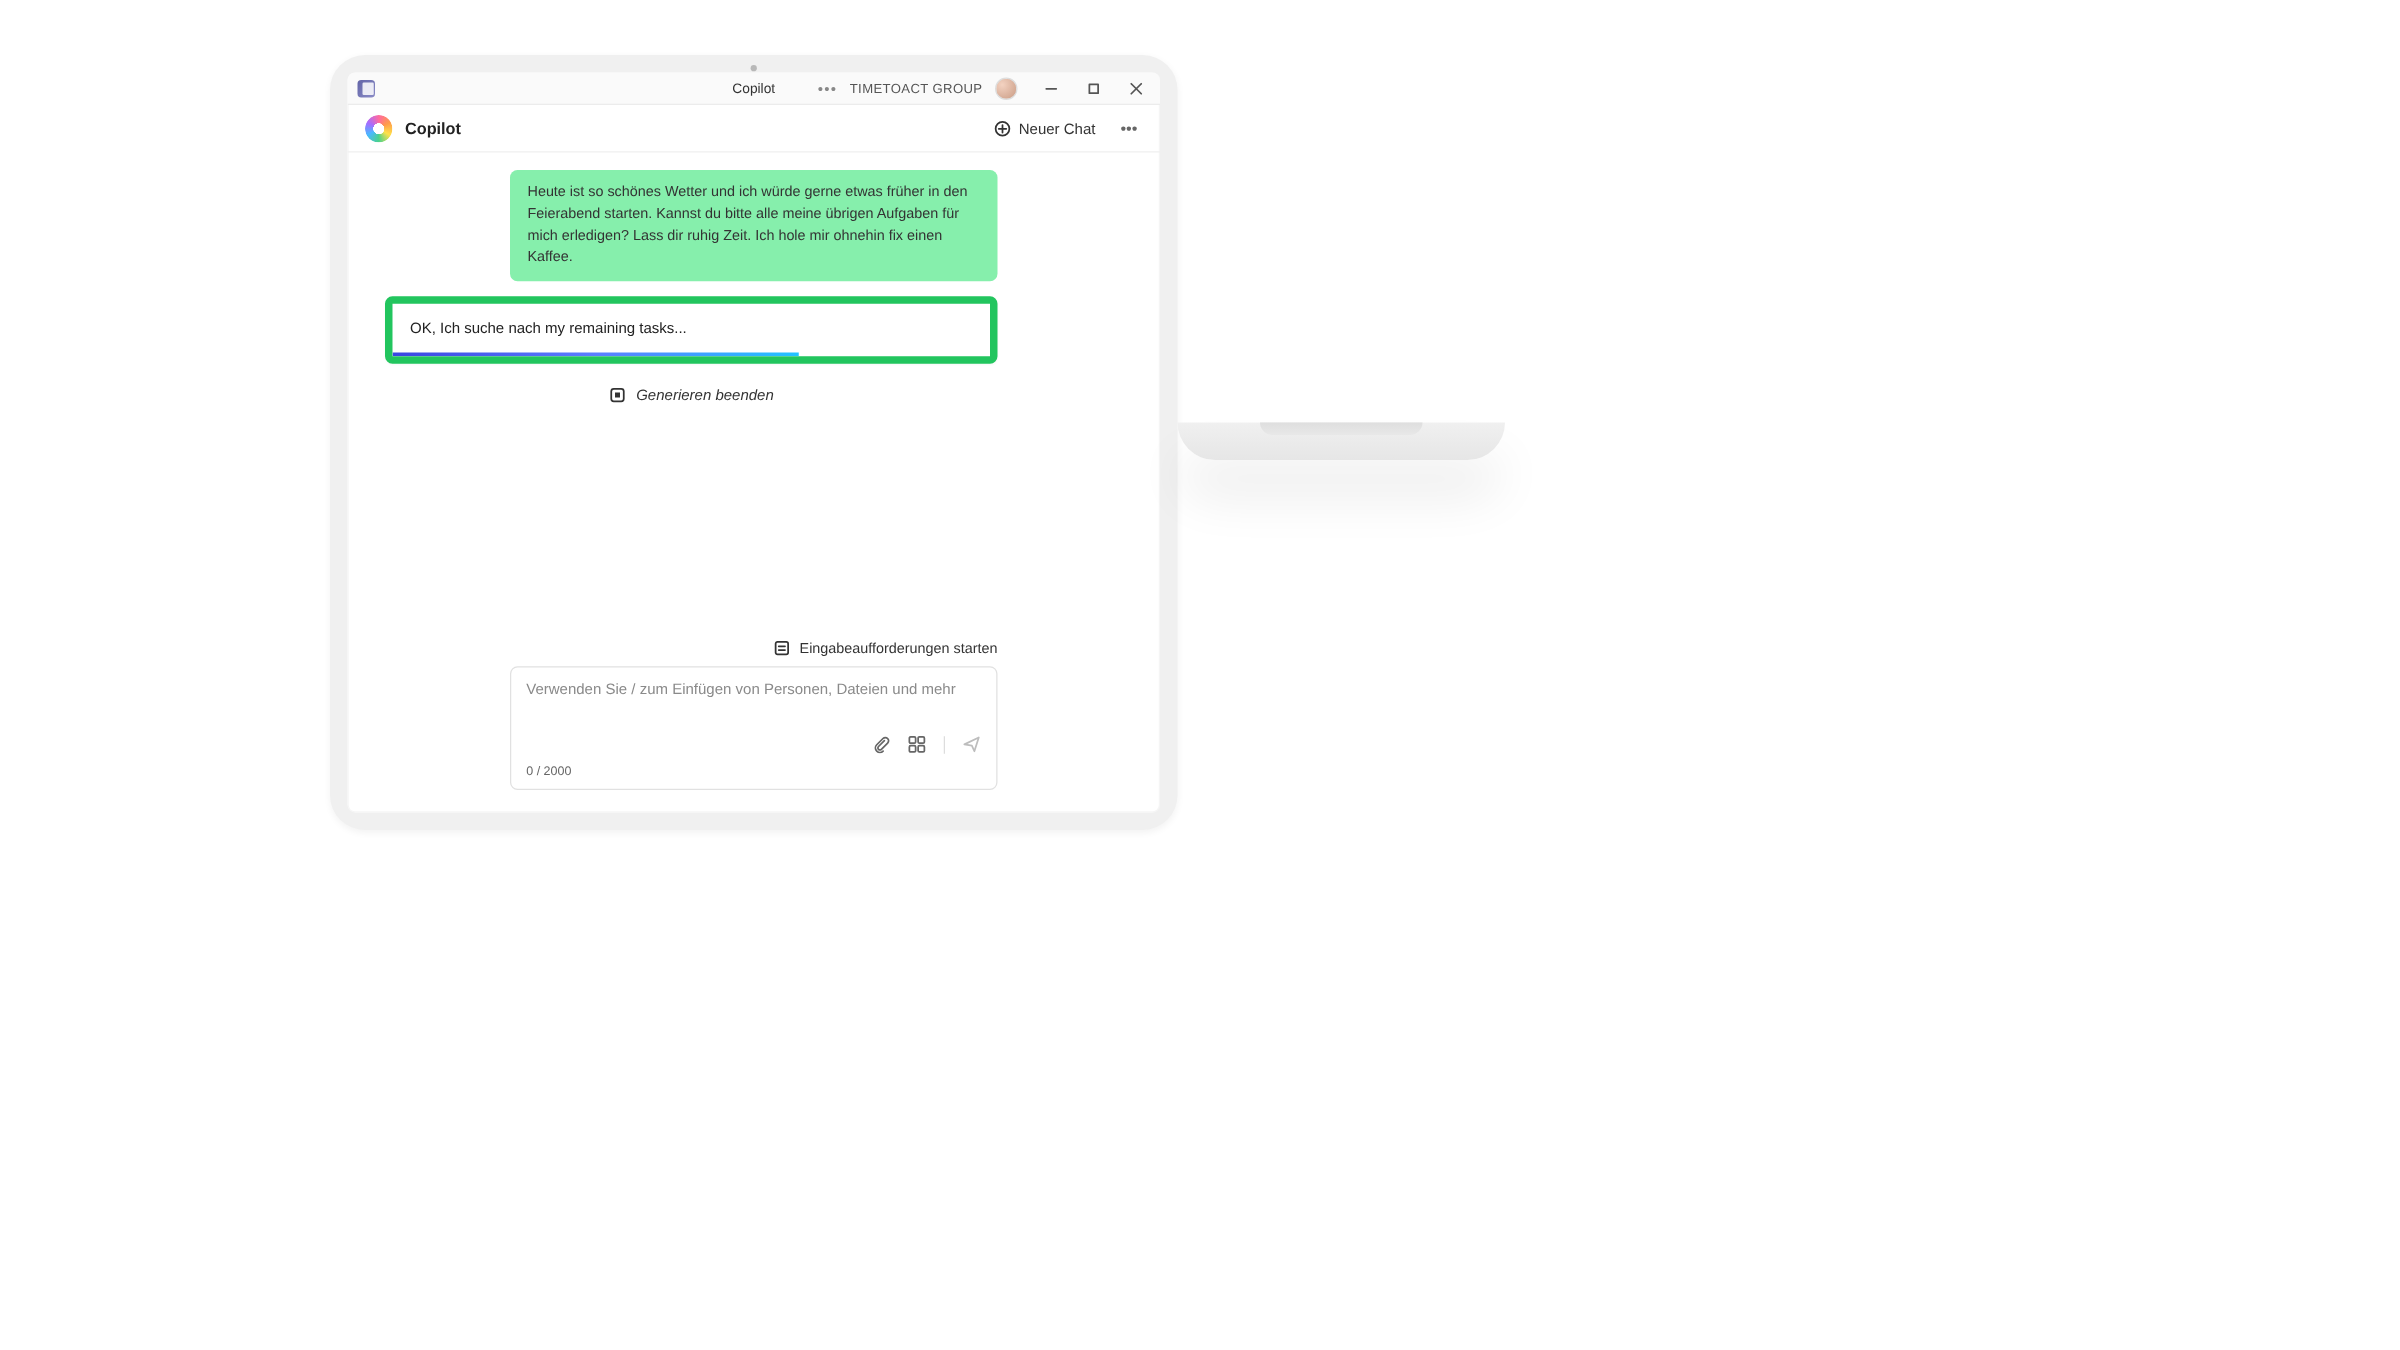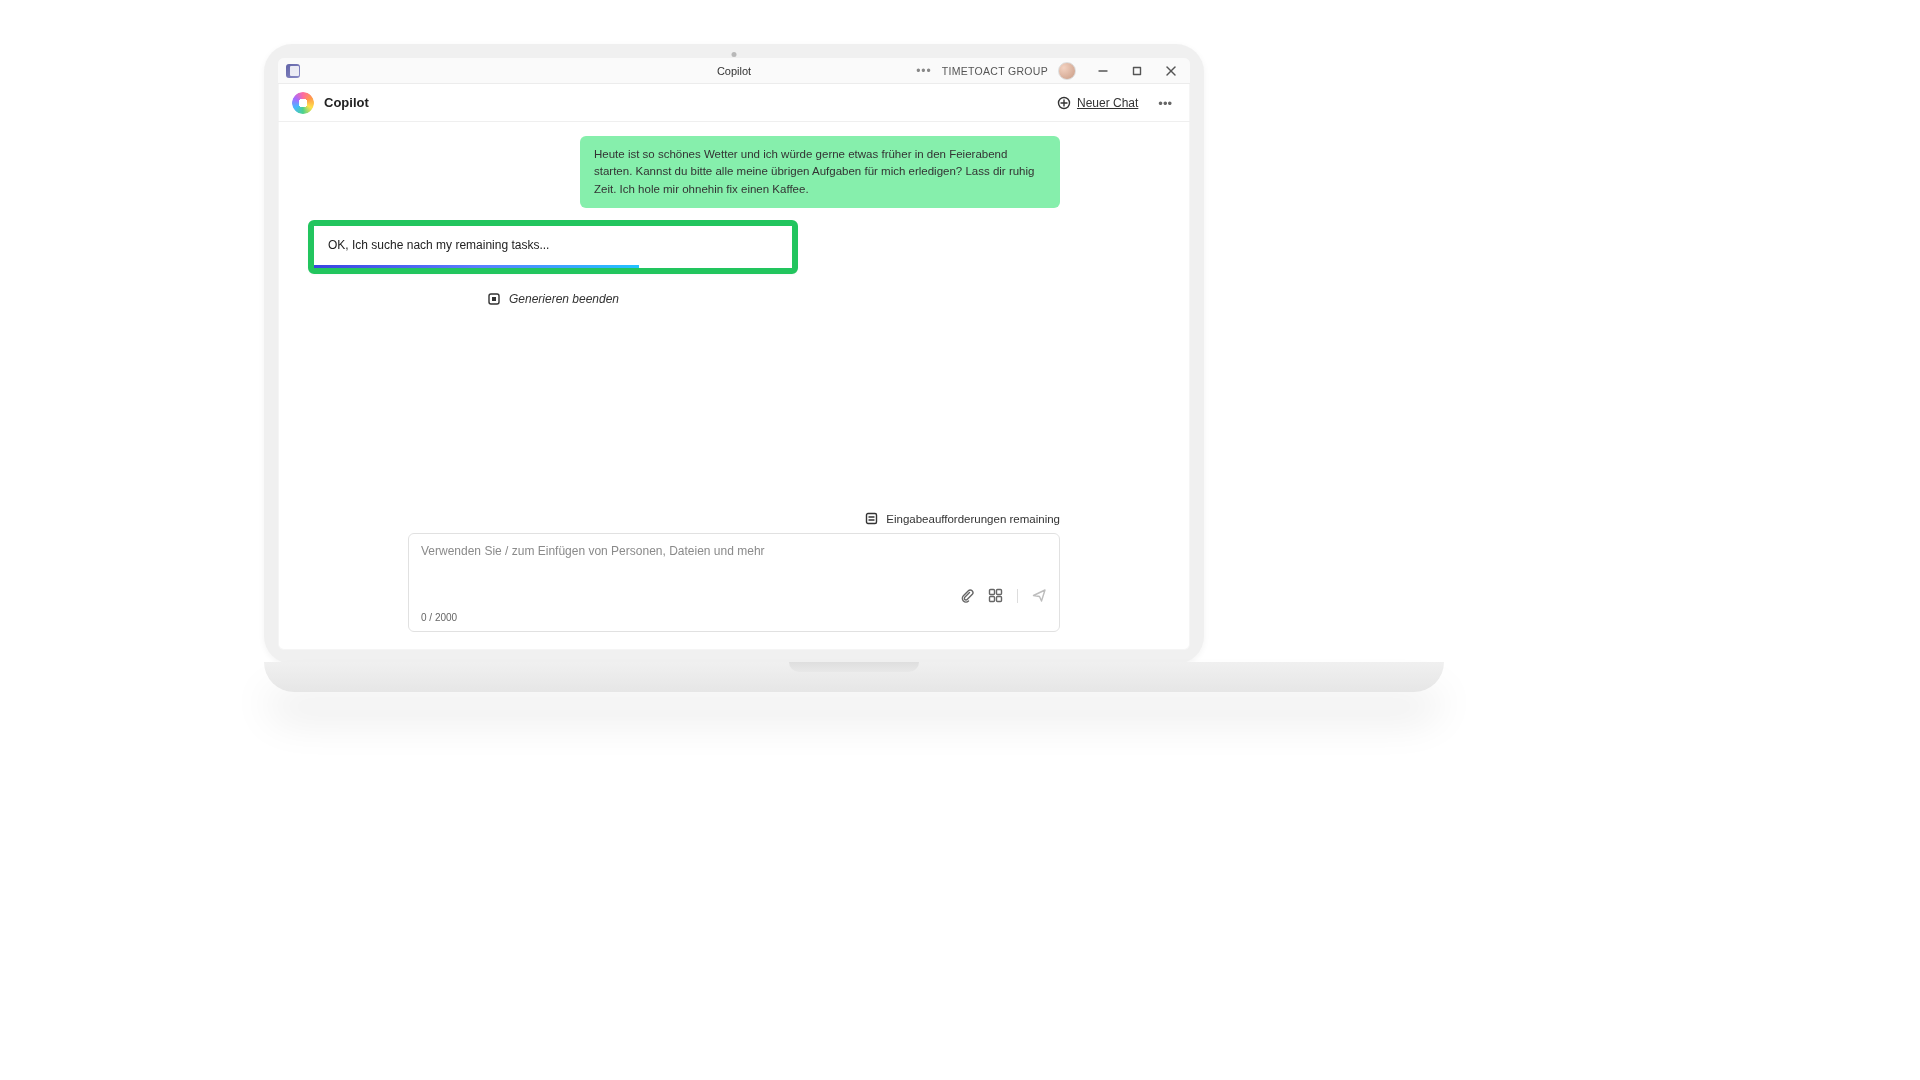--- a/index.html
+++ b/index.html
@@ -3,21 +3,21 @@
   <meta charset="utf-8">
   <style>
     * { margin:0; padding:0; box-sizing:border-box; font-family:"Segoe UI", -apple-system, BlinkMacSystemFont, sans-serif; }
     body { width:1920px; height:1080px; background:#ffffff; overflow:hidden; position:relative; }
 
     
     .laptop {
       position:absolute;
       left:264px; top:44px;
       width:940px;
-      display:flex; flex-direction:column; align-items:flex-start;
+      display:flex; flex-direction:row; align-items:center;
     }
     .screen-frame {
       width:940px; height:620px;
       background:#f0f0f0;
       border-radius:28px;
       padding:14px;
       box-shadow:0 2px 6px rgba(0,0,0,.05);
       position:relative;
     }
     .camera {
@@ -80,21 +80,21 @@
     }
     .copilot-logo {
       width:22px; height:22px; border-radius:50%;
       background:conic-gradient(#ff6aa0 0deg,#ff9b4a 60deg,#ffe14a 120deg,#4ad28b 180deg,#49b8ff 240deg,#a76bff 300deg,#ff6aa0 360deg);
       margin-right:10px;
       mask:radial-gradient(circle at 50% 50%, transparent 28%, black 29%);
       -webkit-mask:radial-gradient(circle at 50% 50%, transparent 28%, black 29%);
     }
     .copilot-title { font-size:13px; font-weight:600; color:#222; }
     .toolbar .spacer { flex:1; }
-    .new-chat { display:flex; align-items:center; gap:6px; font-size:12px; color:#333; cursor:pointer; padding:4px 6px; border-radius:4px;text-decoration:underline; }
+    .new-chat { display:flex; align-items:center; gap:6px; font-size:12px; color:#333; cursor:pointer; padding:4px 6px; border-radius:4px; }
     .more-btn { margin-left:10px; color:#666; cursor:pointer; padding:4px; border-radius:4px; }
 
     
     .chat {
       flex:1; overflow:auto;
       padding:14px 130px 0 130px;
       display:flex; flex-direction:column; gap:12px;
       position:relative;
     }
     .user-msg {
@@ -243,21 +243,21 @@
         </div>
       </div>
 
       <div class="footer">
         <div class="prompt-hint">
           <svg width="13" height="13">
               <rect class="stroke" x="1.5" y="1.5" width="10" height="10" rx="1.5"></rect>
               <line class="stroke" x1="4" y1="5" x2="9" y2="5"></line>
               <line class="stroke" x1="4" y1="8" x2="9" y2="8"></line>
             </svg>
-          <span>Eingabeaufforderungen remaining</span>
+          <span>Eingabeaufforderungen starten</span>
         </div>
         <div class="input-box">
           <div class="input-placeholder">Verwenden Sie / zum Einfügen von Personen, Dateien und mehr</div>
           <div class="input-row">
             <span class="char-count">0 / 2000</span>
             <div class="flex"></div>
             <div class="input-icons">
               <div class="ico">
                 <svg width="15" height="15">
                     <path class="stroke" d="M10.5 4.5 5.8 9.2a1.6 1.6 0 0 0 2.3 2.3l5-5a2.6 2.6 0 0 0-3.7-3.7l-5 5a3.6 3.6 0 0 0 5.1 5.1"></path>

